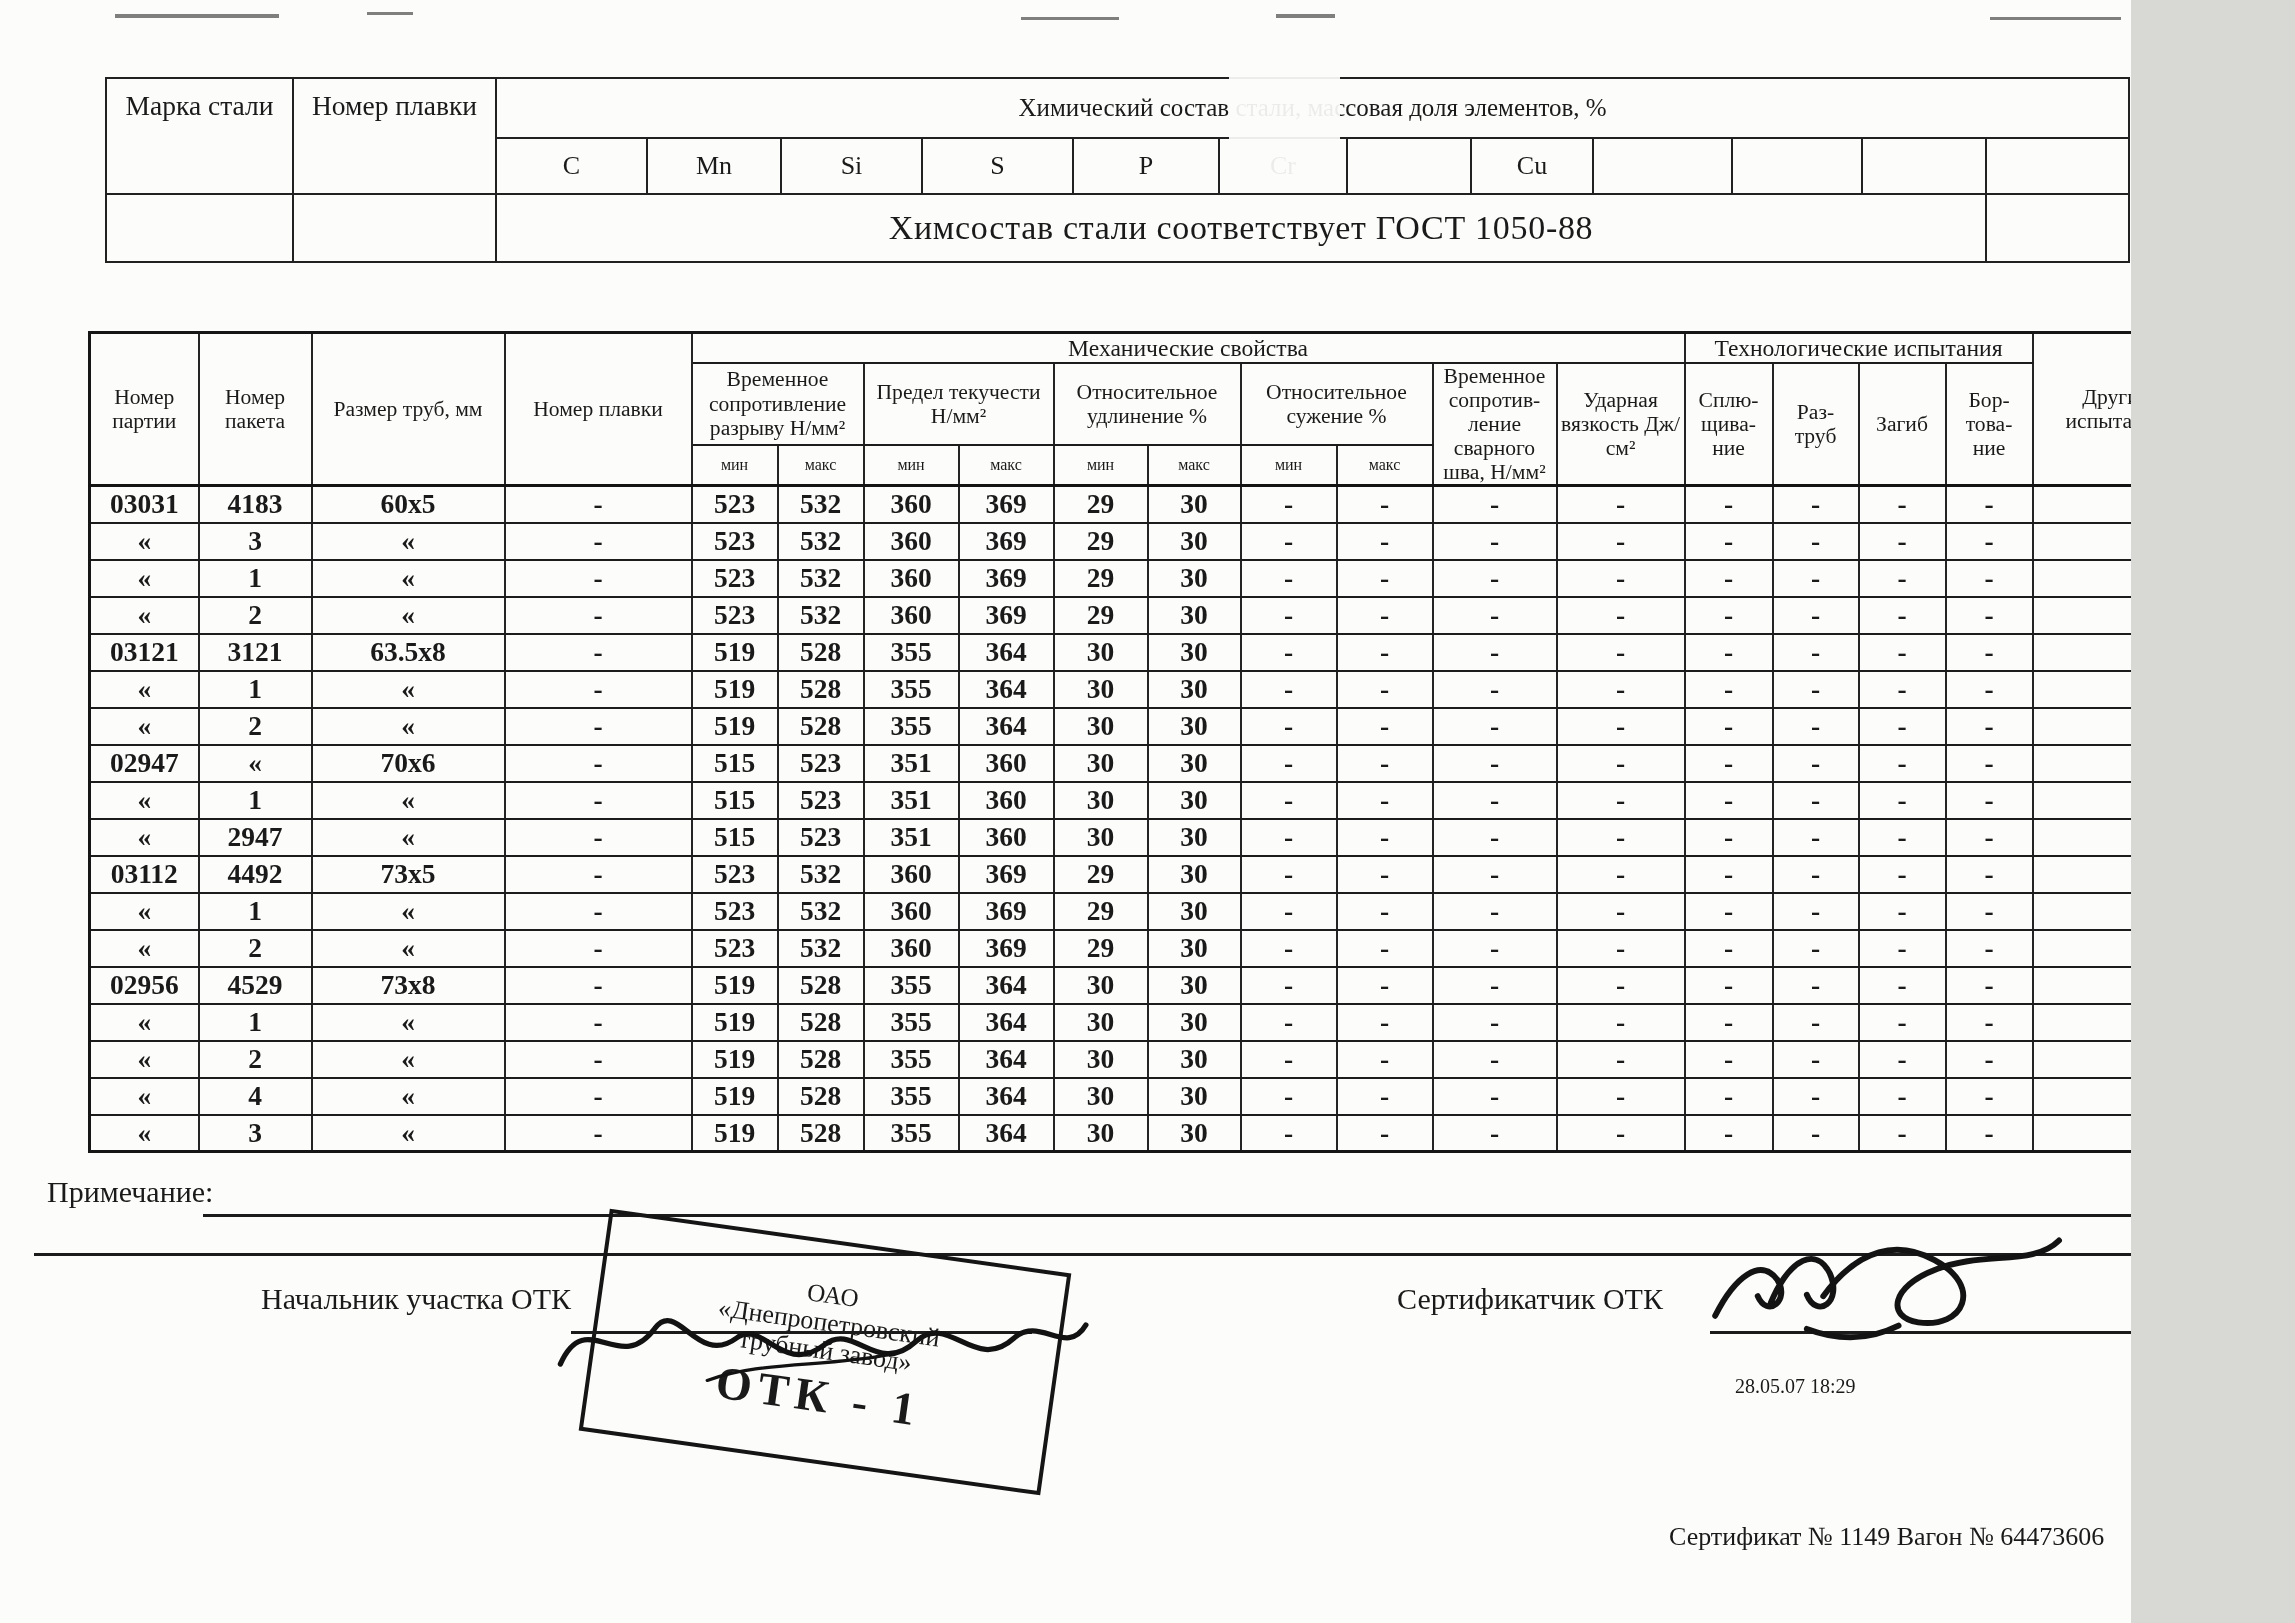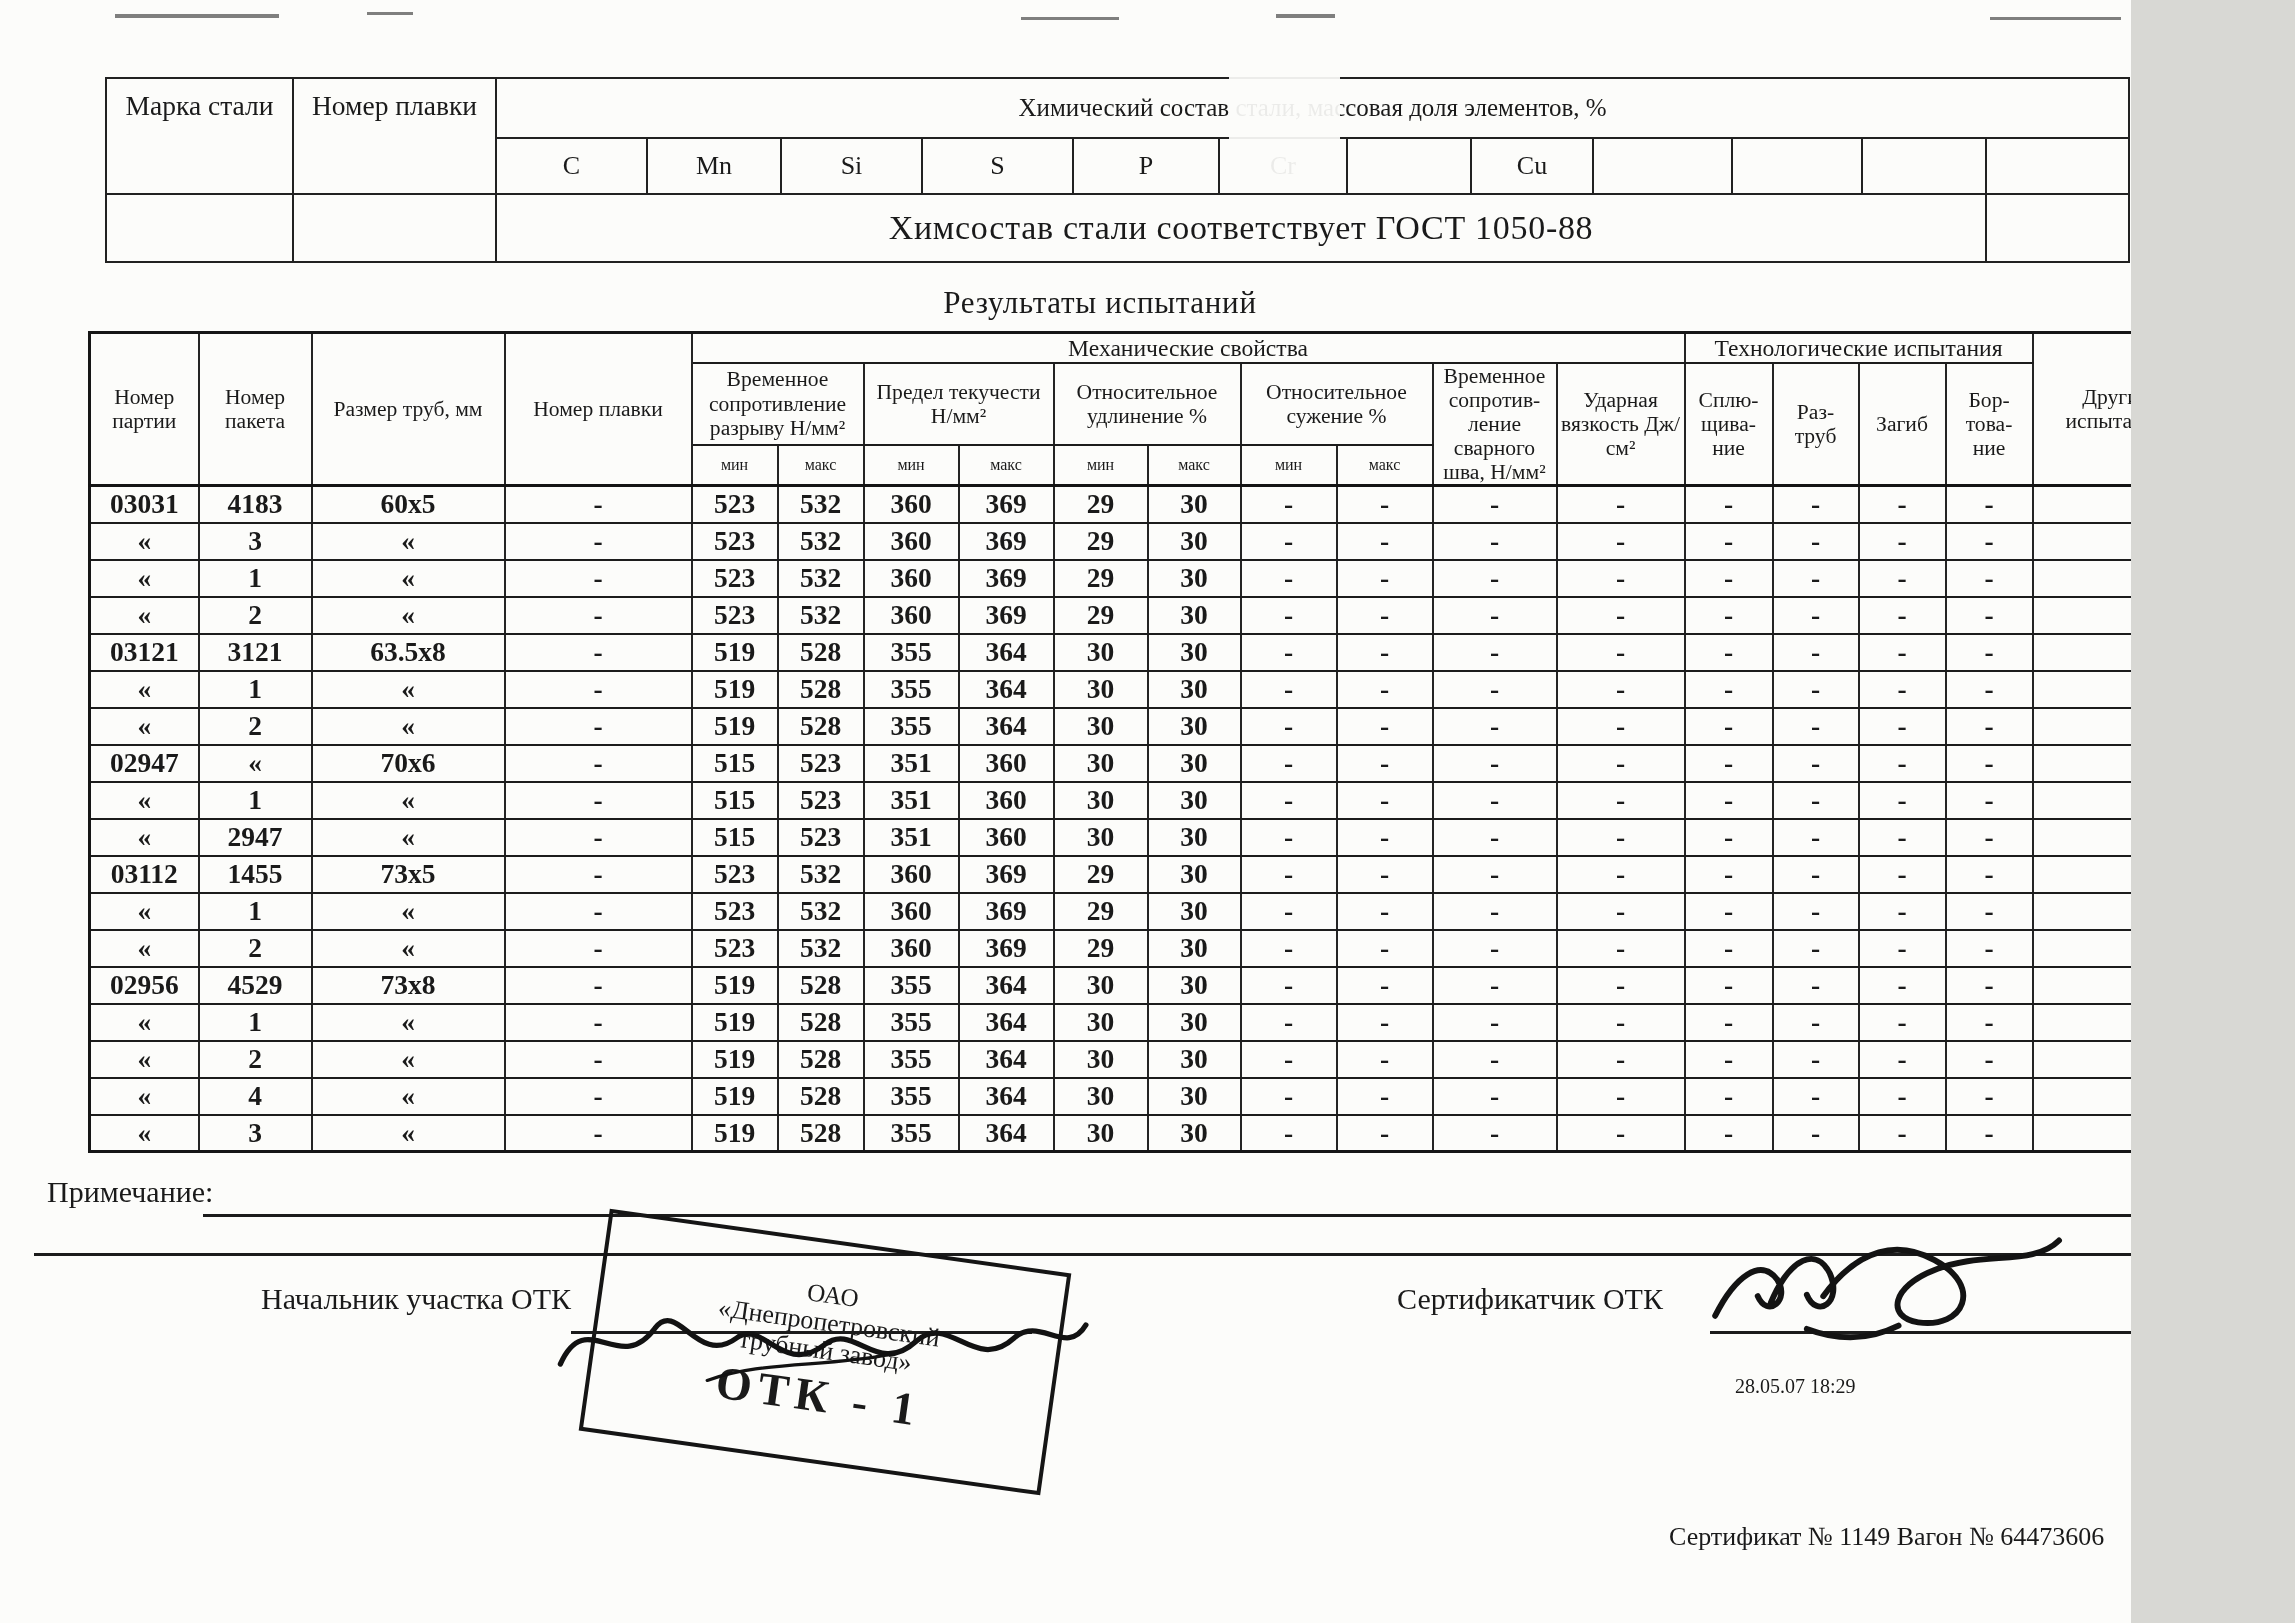--- a/index.html
+++ b/index.html
@@ -128,21 +128,20 @@
       <td></td>
       <td></td>
       <td colspan="11" class="gost">Химсостав стали соответствует ГОСТ 1050-88</td>
       <td></td>
     </tr>
   </tbody>
     </table>
 
   <div class="fade" style="left:1229px;top:68px;width:111px;height:124px;"></div>
 
-  <div class="results-title">Результаты испытаний</div>
 
   <table class="main">
     <colgroup>
       <col style="width:109px">
         <col style="width:113px">
         <col style="width:193px">
         <col style="width:187px">
       <col style="width:86px">
         <col style="width:86px">
         <col style="width:95px">
@@ -398,21 +397,21 @@
           <td>-</td>
           <td>-</td>
           <td>-</td>
           <td>-</td>
           <td>-</td>
           <td>-</td>
           <td></td>
         </tr>
         <tr>
           <td>03112</td>
-          <td>1455</td>
+          <td>4492</td>
           <td>73x5</td>
           <td>-</td>
           <td>523</td>
           <td>532</td>
           <td>360</td>
           <td>369</td>
           <td>29</td>
           <td>30</td>
           <td>-</td>
           <td>-</td>

